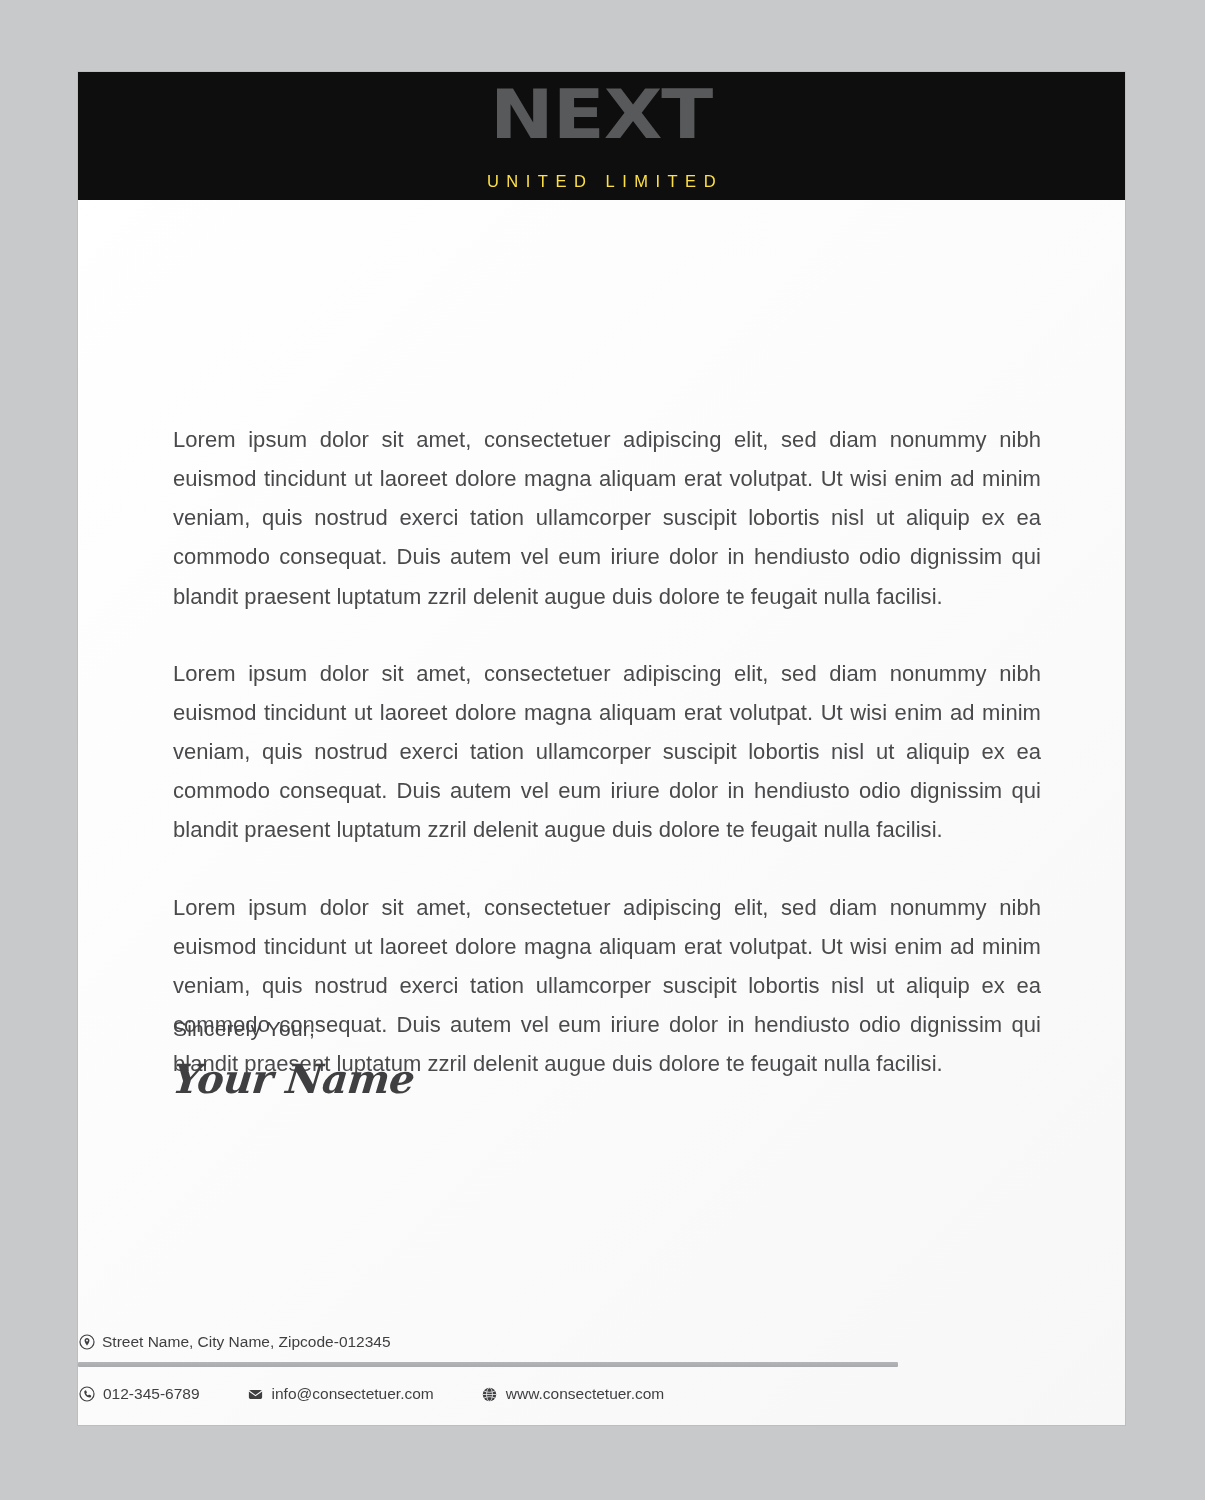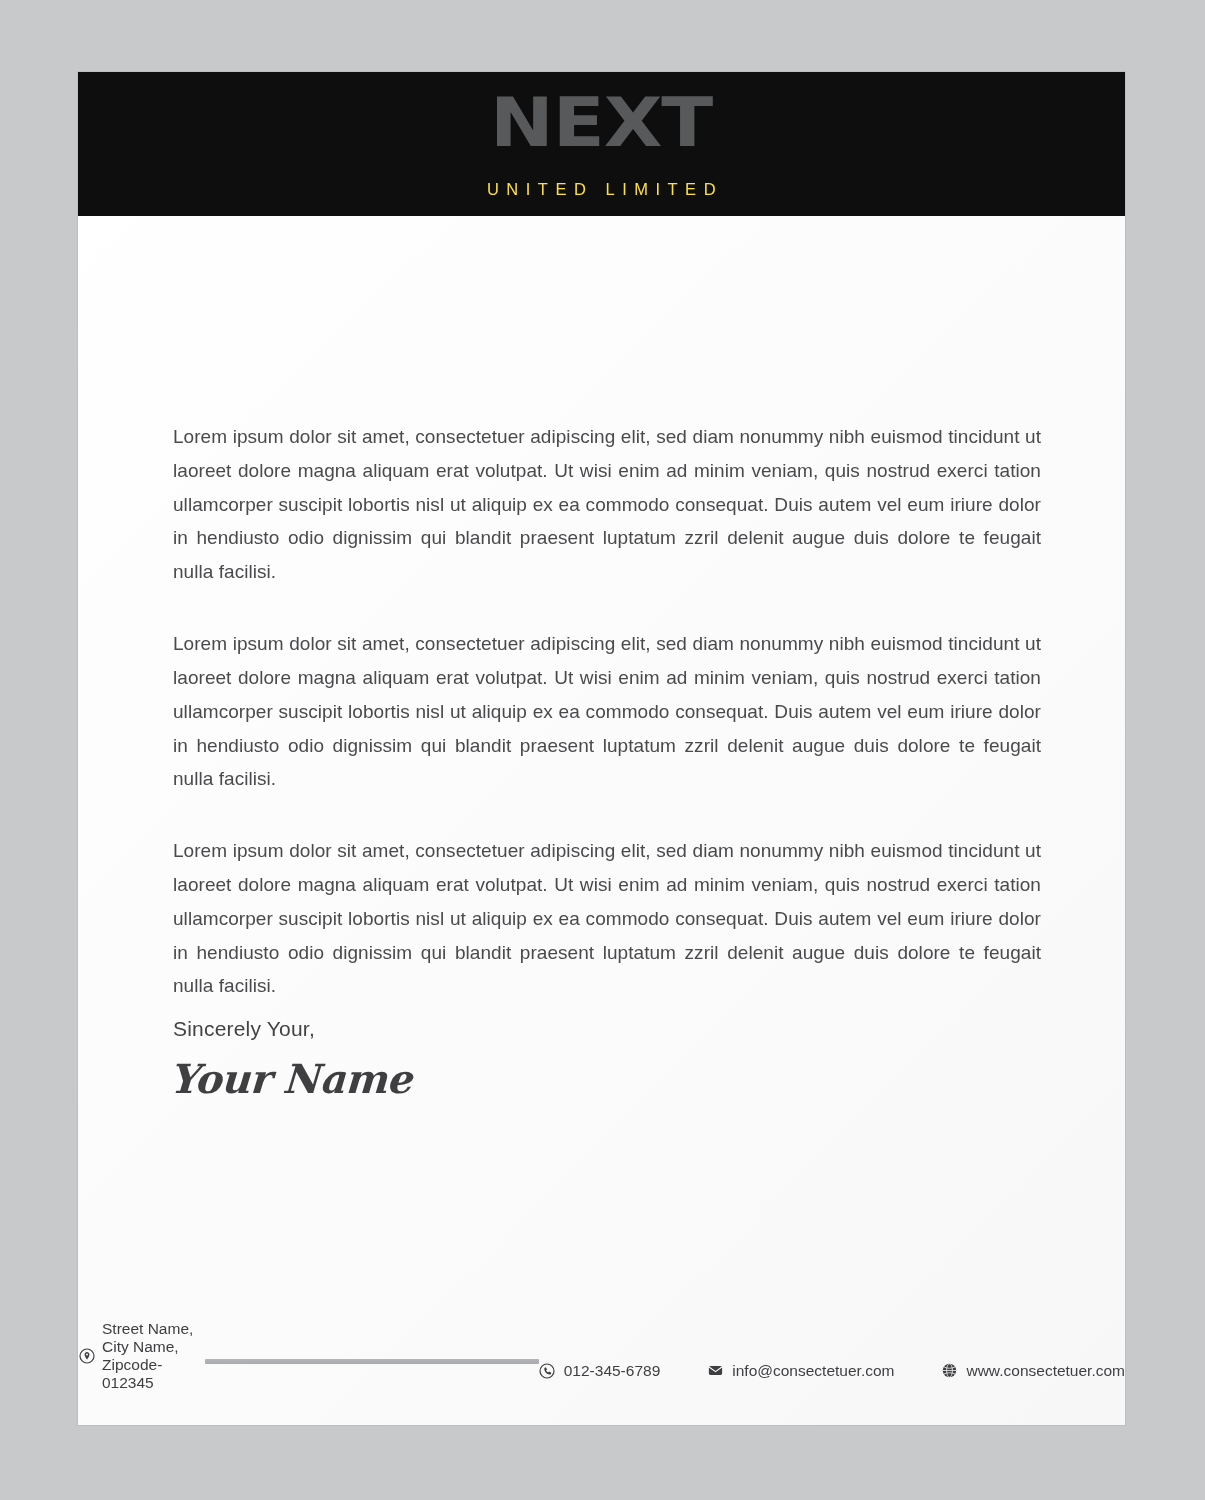--- a/index.html
+++ b/index.html
@@ -25,21 +25,21 @@
     background: linear-gradient(135deg, #ffffff 0%, #fcfcfc 45%, #f7f7f8 100%);
     box-shadow: 0 0 0 1px rgba(170,170,175,0.35);
   }
 
   
   .header-band {
     position: absolute;
     left: 0;
     top: 0;
     width: 100%;
-    height: 144px;
+    height: 128px;
     background: #0e0e0e;
     display: flex;
     flex-direction: column;
     align-items: center;
     justify-content: center;
   }
   .logo-wrap {
     display: flex;
     flex-direction: column;
     align-items: center;
@@ -74,21 +74,21 @@
     width: 868px;
   }
   .salutation {
     font-size: 18px;
     font-weight: bold;
     color: #3b3b3d;
     margin: 0 0 30px 0;
     letter-spacing: 0.1px;
   }
   .para {
-    font-size: 19px;
+    font-size: 22px;
     line-height: 1.78;
     color: #4a4a4d;
     text-align: justify;
     margin: 0 0 38px 0;
     letter-spacing: 0.05px;
   }
   .para:last-of-type { margin-bottom: 0; }
 
   
   .closing {
@@ -116,22 +116,21 @@
     display: inline-block;
   }
 
   
   .footer {
     position: absolute;
     left: 0;
     bottom: 22px;
     width: 100%;
     display: flex;
-    flex-direction: row;
-    align-items: center;
+    flex-direction: column;
   }
   .footer-address {
     display: flex;
     align-items: center;
     gap: 7px;
     font-size: 15.5px;
     color: #3f3f42;
     margin-bottom: 11px;
   }
   .footer-rule {

